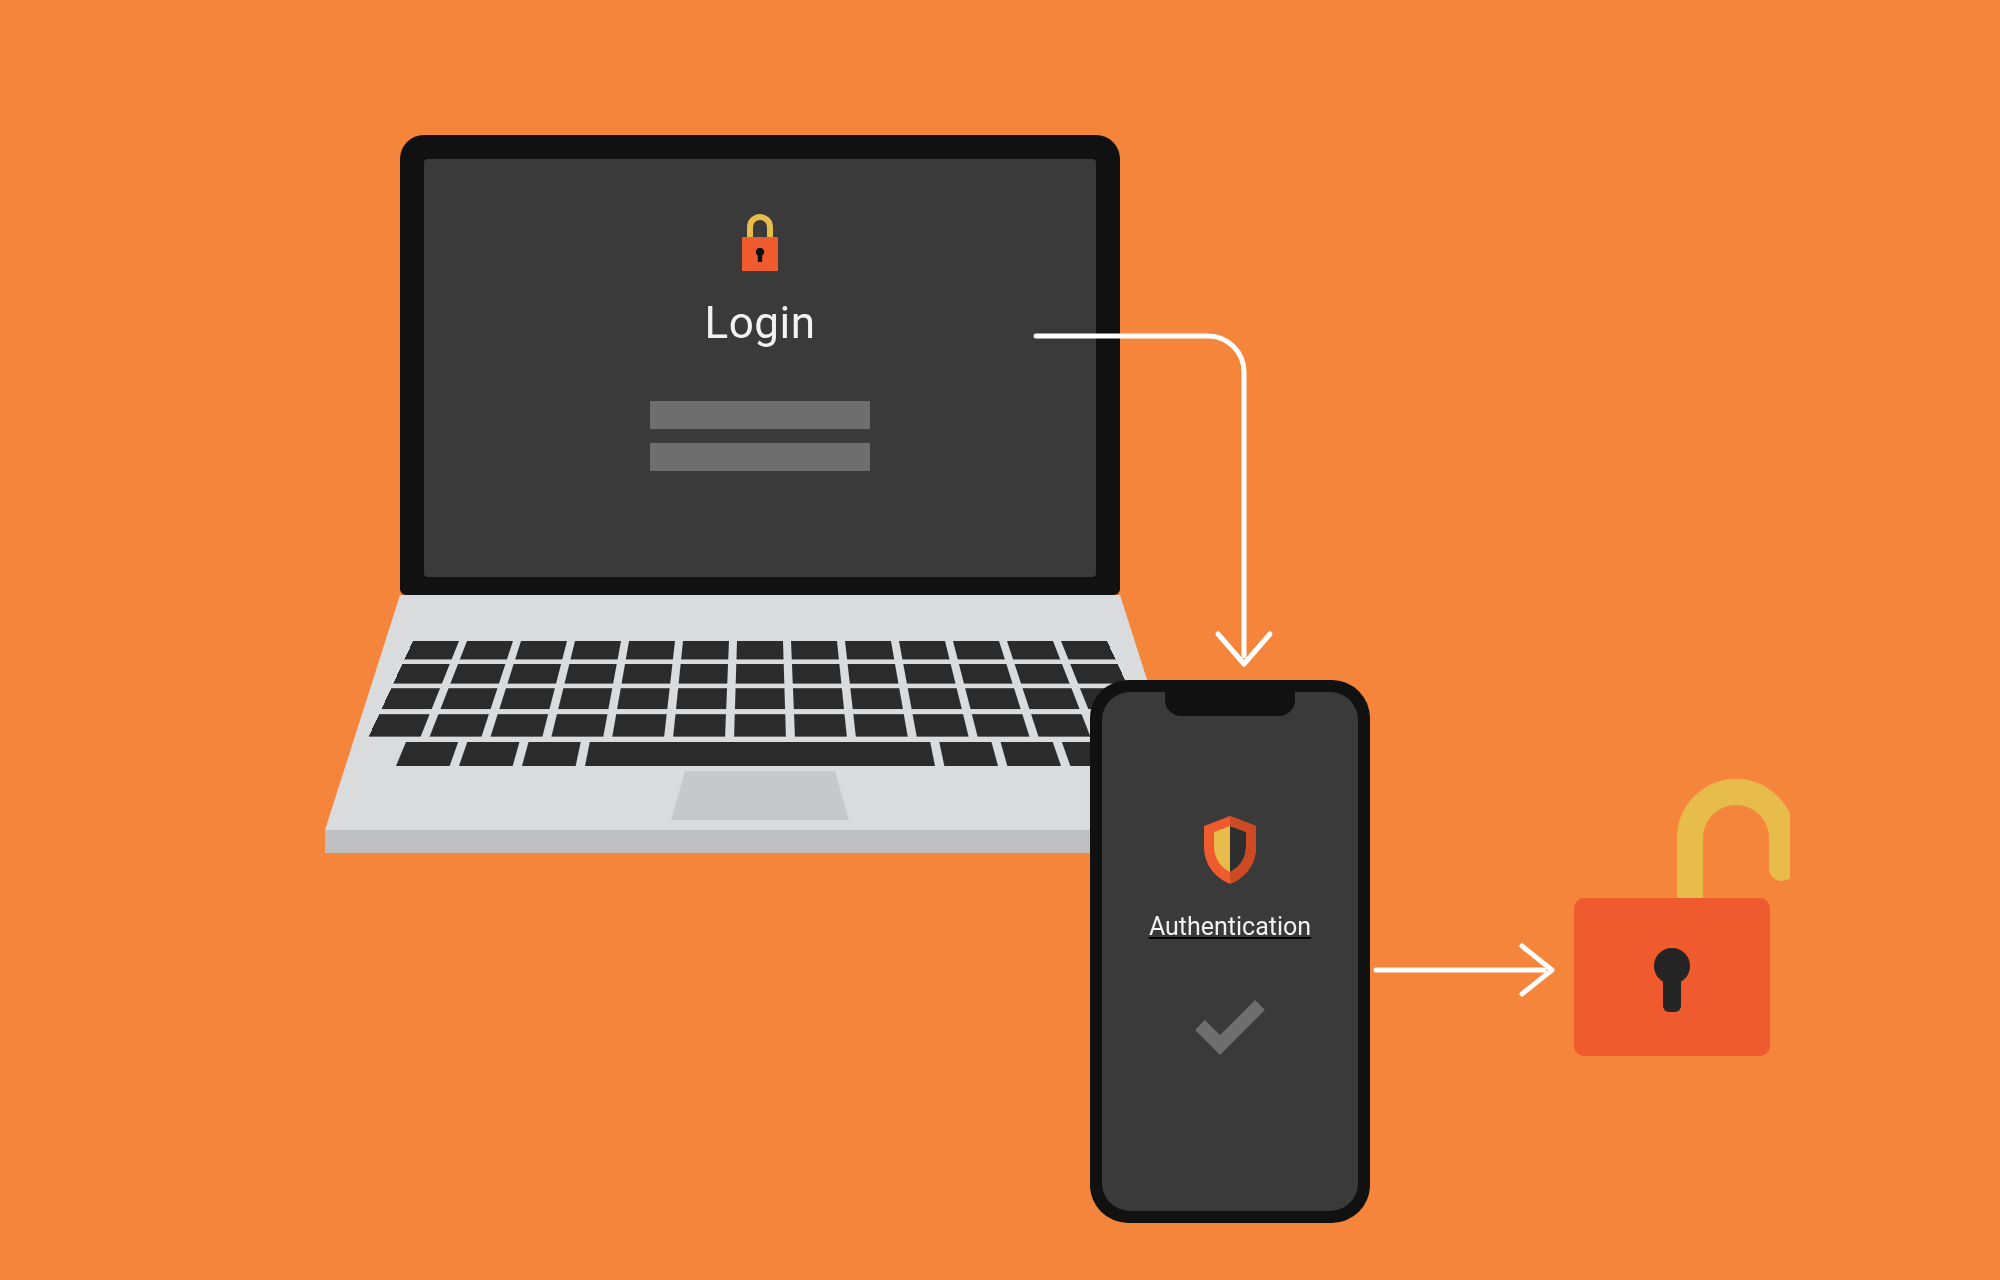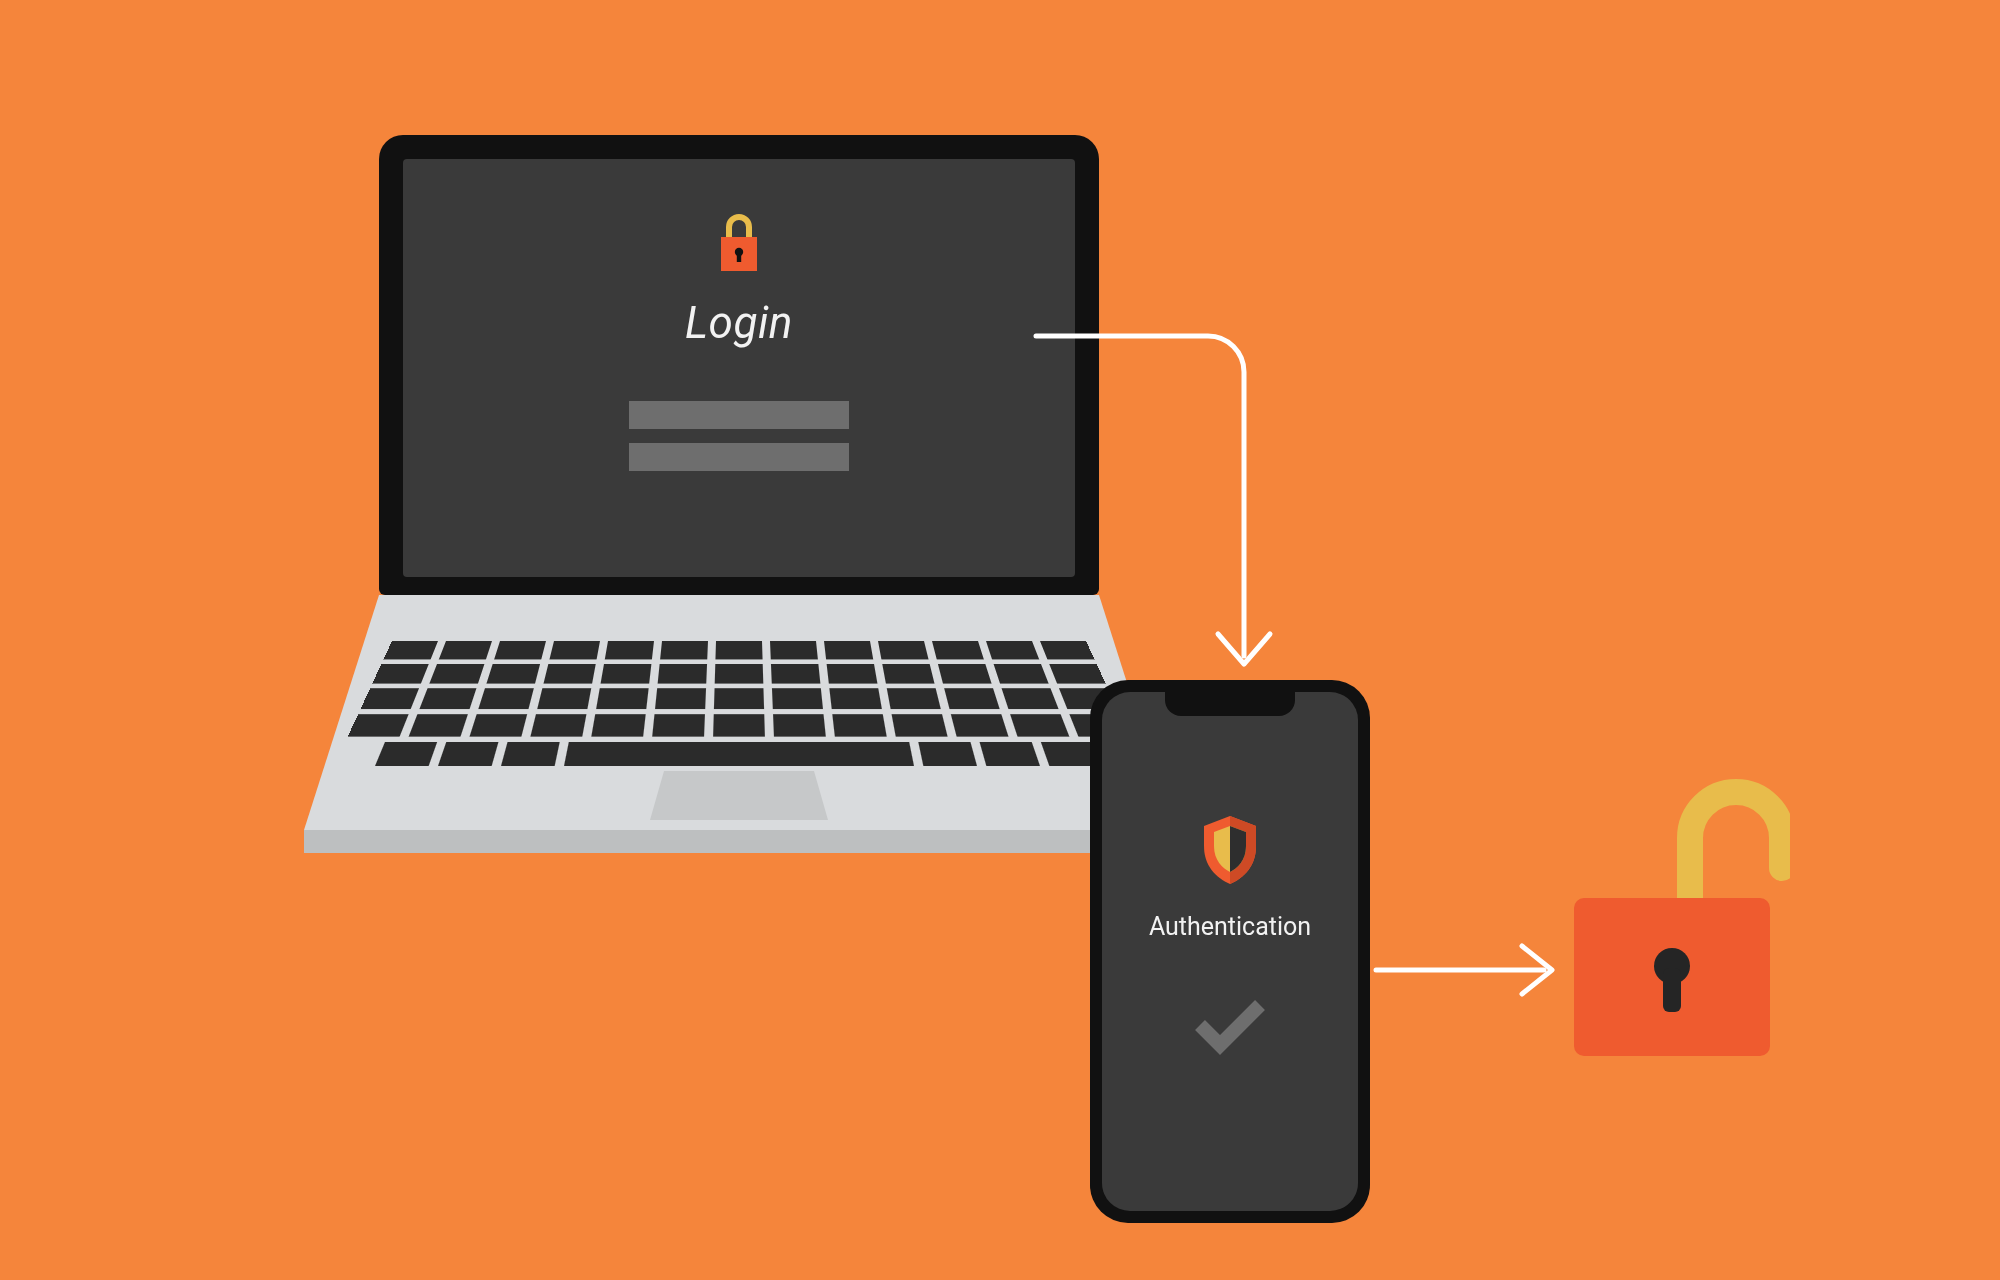--- a/index.html
+++ b/index.html
@@ -14,24 +14,23 @@
   .stage {
     position: relative;
     width: 2000px;
     height: 1280px;
     transform-origin: top left;
   }
 
   
   .laptop {
     position: absolute;
-    left: 304px;
+    left: 325px;
     top: 135px;
     width: 870px;
-    font-style: italic;
   }
   .laptop-screen-frame {
     position: relative;
     margin: 0 auto;
     width: 720px;
     height: 460px;
     background: #111111;
     border-radius: 24px 24px 6px 6px;
     padding: 24px 24px 18px 24px;
     box-sizing: border-box;
@@ -118,20 +117,21 @@
     position: relative;
     width: 100%;
     height: 100%;
     background: #3A3A3A;
     border-radius: 28px;
     display: flex;
     flex-direction: column;
     align-items: center;
     box-sizing: border-box;
     overflow: hidden;
+    text-decoration: underline;
   }
   .phone-notch {
     position: absolute;
     top: 0;
     left: 50%;
     transform: translateX(-50%);
     width: 130px;
     height: 24px;
     background: #111111;
     border-radius: 0 0 16px 16px;

